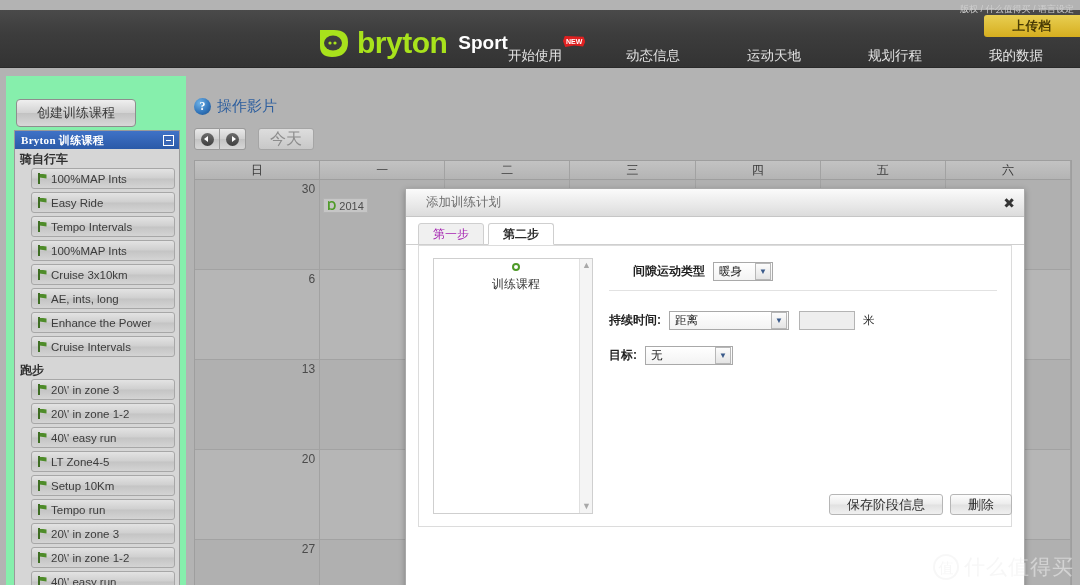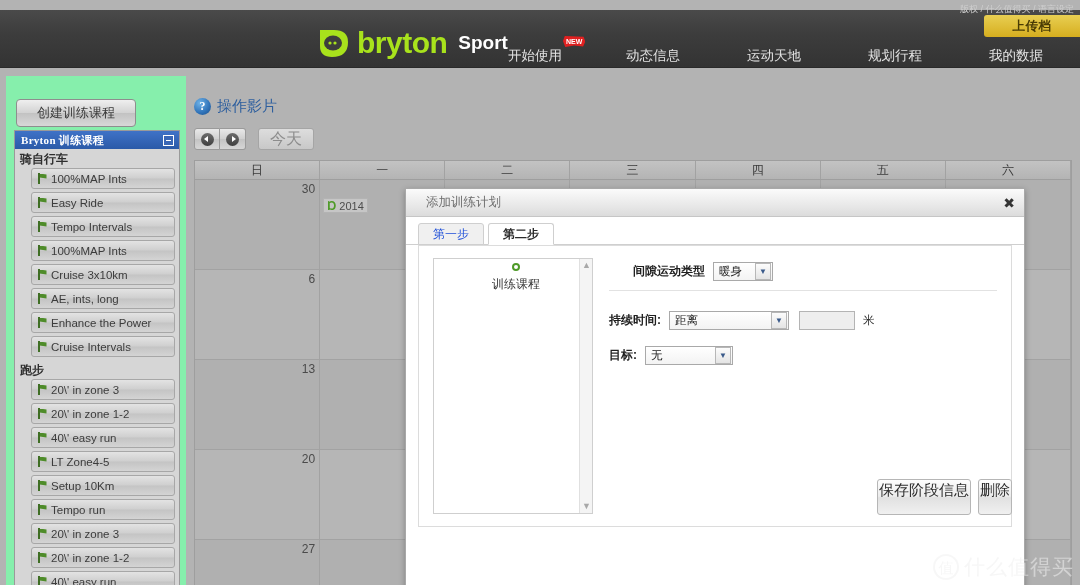--- a/index.html
+++ b/index.html
@@ -264,21 +264,21 @@
   .tabs::after {
     content:""; position: absolute; left: -12px; right: 0; bottom: 0;
     height: 1px; background: #cfcfcf;
   }
   .tab {
     height: 22px; padding: 0 14px;
     font-size: 12px; line-height: 21px;
     border: 1px solid #cfcfcf; border-radius: 3px 3px 0 0;
     position: relative; z-index: 2;
   }
-  .tab.inactive { background: #f0f0f0; color: #1d4ed8; border-bottom-color: #cfcfcf; }
+  .tab.inactive { background: #f0f0f0; color: #a21caf; border-bottom-color: #cfcfcf; }
   .tab.active {
     background: #ffffff; color: #2a2a2a; font-weight: bold;
     border-bottom: 1px solid #ffffff; margin-left: 4px;
   }
 
   .modal-body {
     position: absolute; left: 12px; right: 12px; top: 56px; bottom: 56px;
   }
   .body-box {
     position: absolute; left: 0; right: 0; top: 0; bottom: 44px;
@@ -342,24 +342,24 @@
     display: flex; align-items: center; justify-content: center;
     font-size: 8px; color: #3a5a8a;
   }
   .text-input {
     width: 56px; height: 19px; margin-left: 10px;
     background: #eeeeee; border: 1px solid #b4b4b4;
   }
   .unit { margin-left: 8px; font-size: 11.5px; color: #222; }
 
   .btn {
-    height: 36px; padding: 0 1px;
+    height: 21px; padding: 0 17px;
     background: linear-gradient(180deg,#fdfdfd 0%,#ececec 48%,#e1e1e1 52%,#f0f0f0 100%);
     border: 1px solid #b6b6b6; border-radius: 3px;
-    font-size: 15px; color: #2e2e2e; line-height: 19px;
+    font-size: 13px; color: #2e2e2e; line-height: 19px;
     white-space: nowrap;
   }
   .stage-btns {
     position: absolute; right: 0; bottom: 56px;
     display: flex; gap: 7px;
   }
 
   
   .watermark {
     position: absolute; right: 6px; bottom: 4px;

